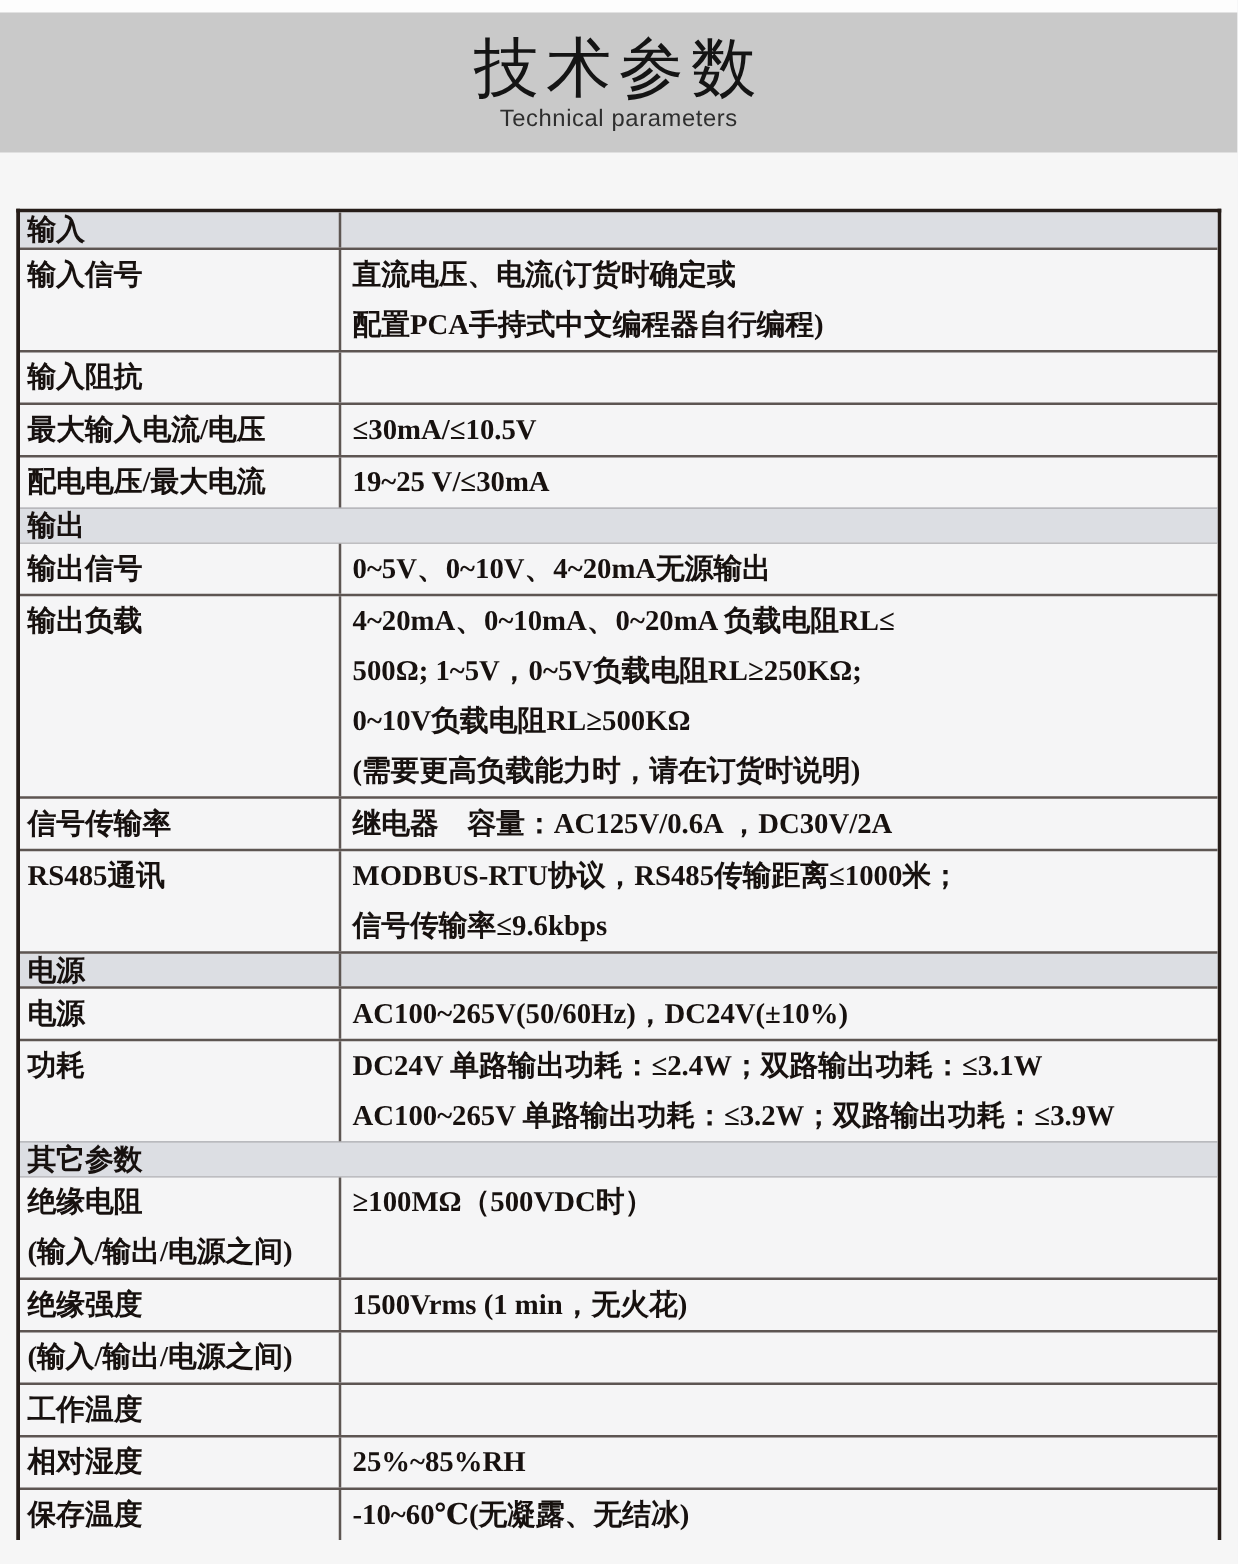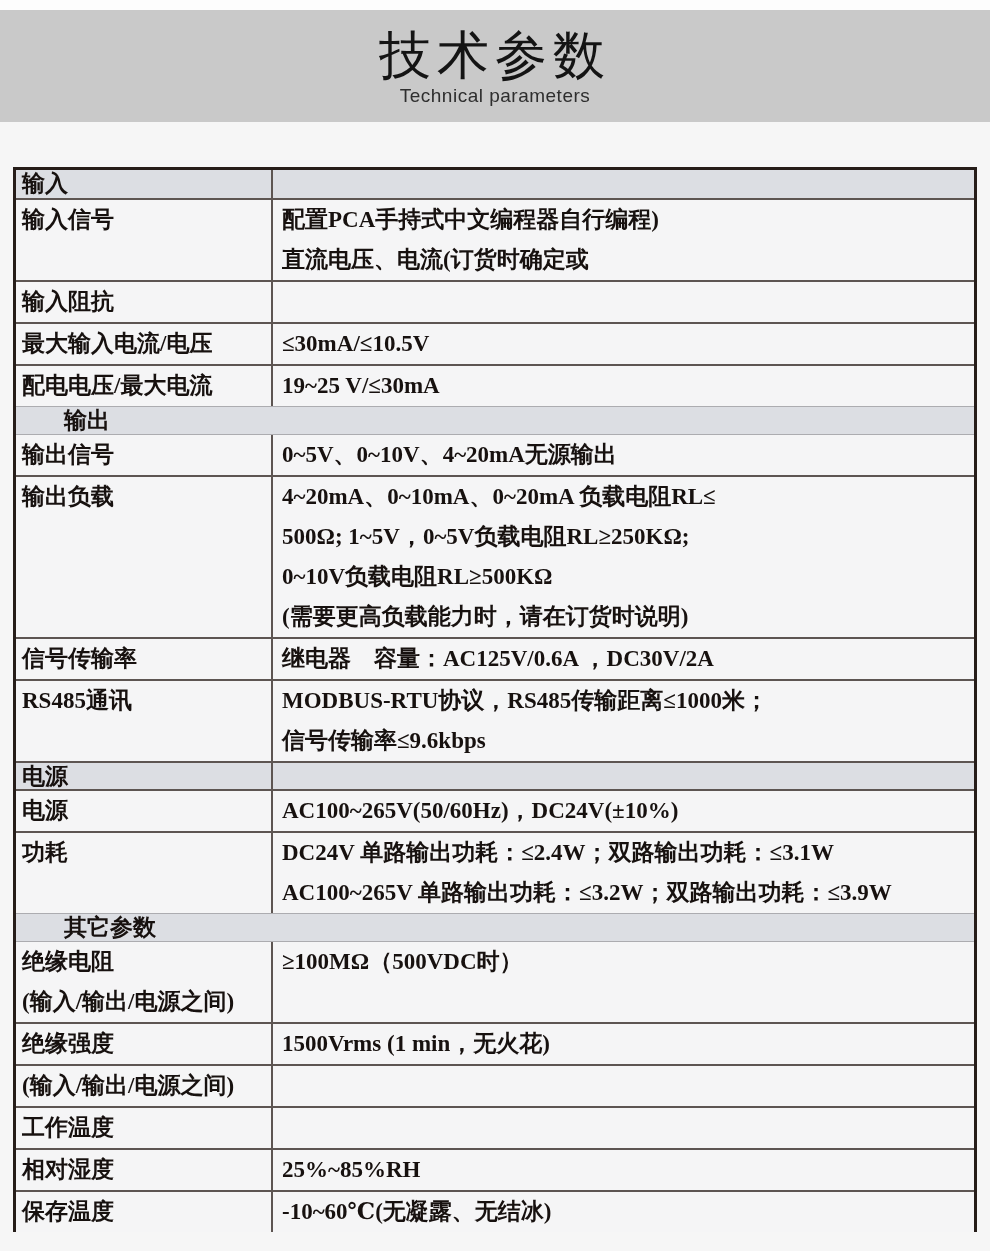--- a/index.html
+++ b/index.html
@@ -47,21 +47,21 @@
   .label-cell{
     flex:0 0 257px;width:257px;
     border-right:2px solid var(--line-dark);
     padding-left:6px;overflow:visible;
   }
   .value-cell{flex:1 1 auto;padding-left:9px;}
   .line{font-size:23px;line-height:40px;white-space:nowrap;}
   .spec-row{min-height:40px;background:var(--row-bg);}
   .section-row{height:28px;background:var(--section-bg);}
   .section-row .line{line-height:28px;}
-  .section-row.full .label-cell{border-right:none;margin-left:42px;}
+  .section-row.full .label-cell{border-right:none;}
   .section-row.full{border-top:1px solid var(--line-light);}
   .section-row.full + .row{border-top:1px solid var(--line-light);}
 </style>
 </head>
 <body>
 
 <div class="top-strip"></div>
 
 <div class="header-band">
   <div class="header-title">技术参数</div>
@@ -75,22 +75,22 @@
       </div>
       <div class="cell value-cell">
         <div class="line"></div>
       </div>
     </div>
     <div class="row spec-row">
       <div class="cell label-cell">
         <div class="line">输入信号</div>
       </div>
       <div class="cell value-cell">
+        <div class="line">直流电压、电流(订货时确定或</div>
         <div class="line">配置PCA手持式中文编程器自行编程)</div>
-        <div class="line">直流电压、电流(订货时确定或</div>
       </div>
     </div>
     <div class="row spec-row">
       <div class="cell label-cell">
         <div class="line">输入阻抗</div>
       </div>
     </div>
     <div class="row spec-row">
       <div class="cell label-cell">
         <div class="line">最大输入电流/电压</div>

